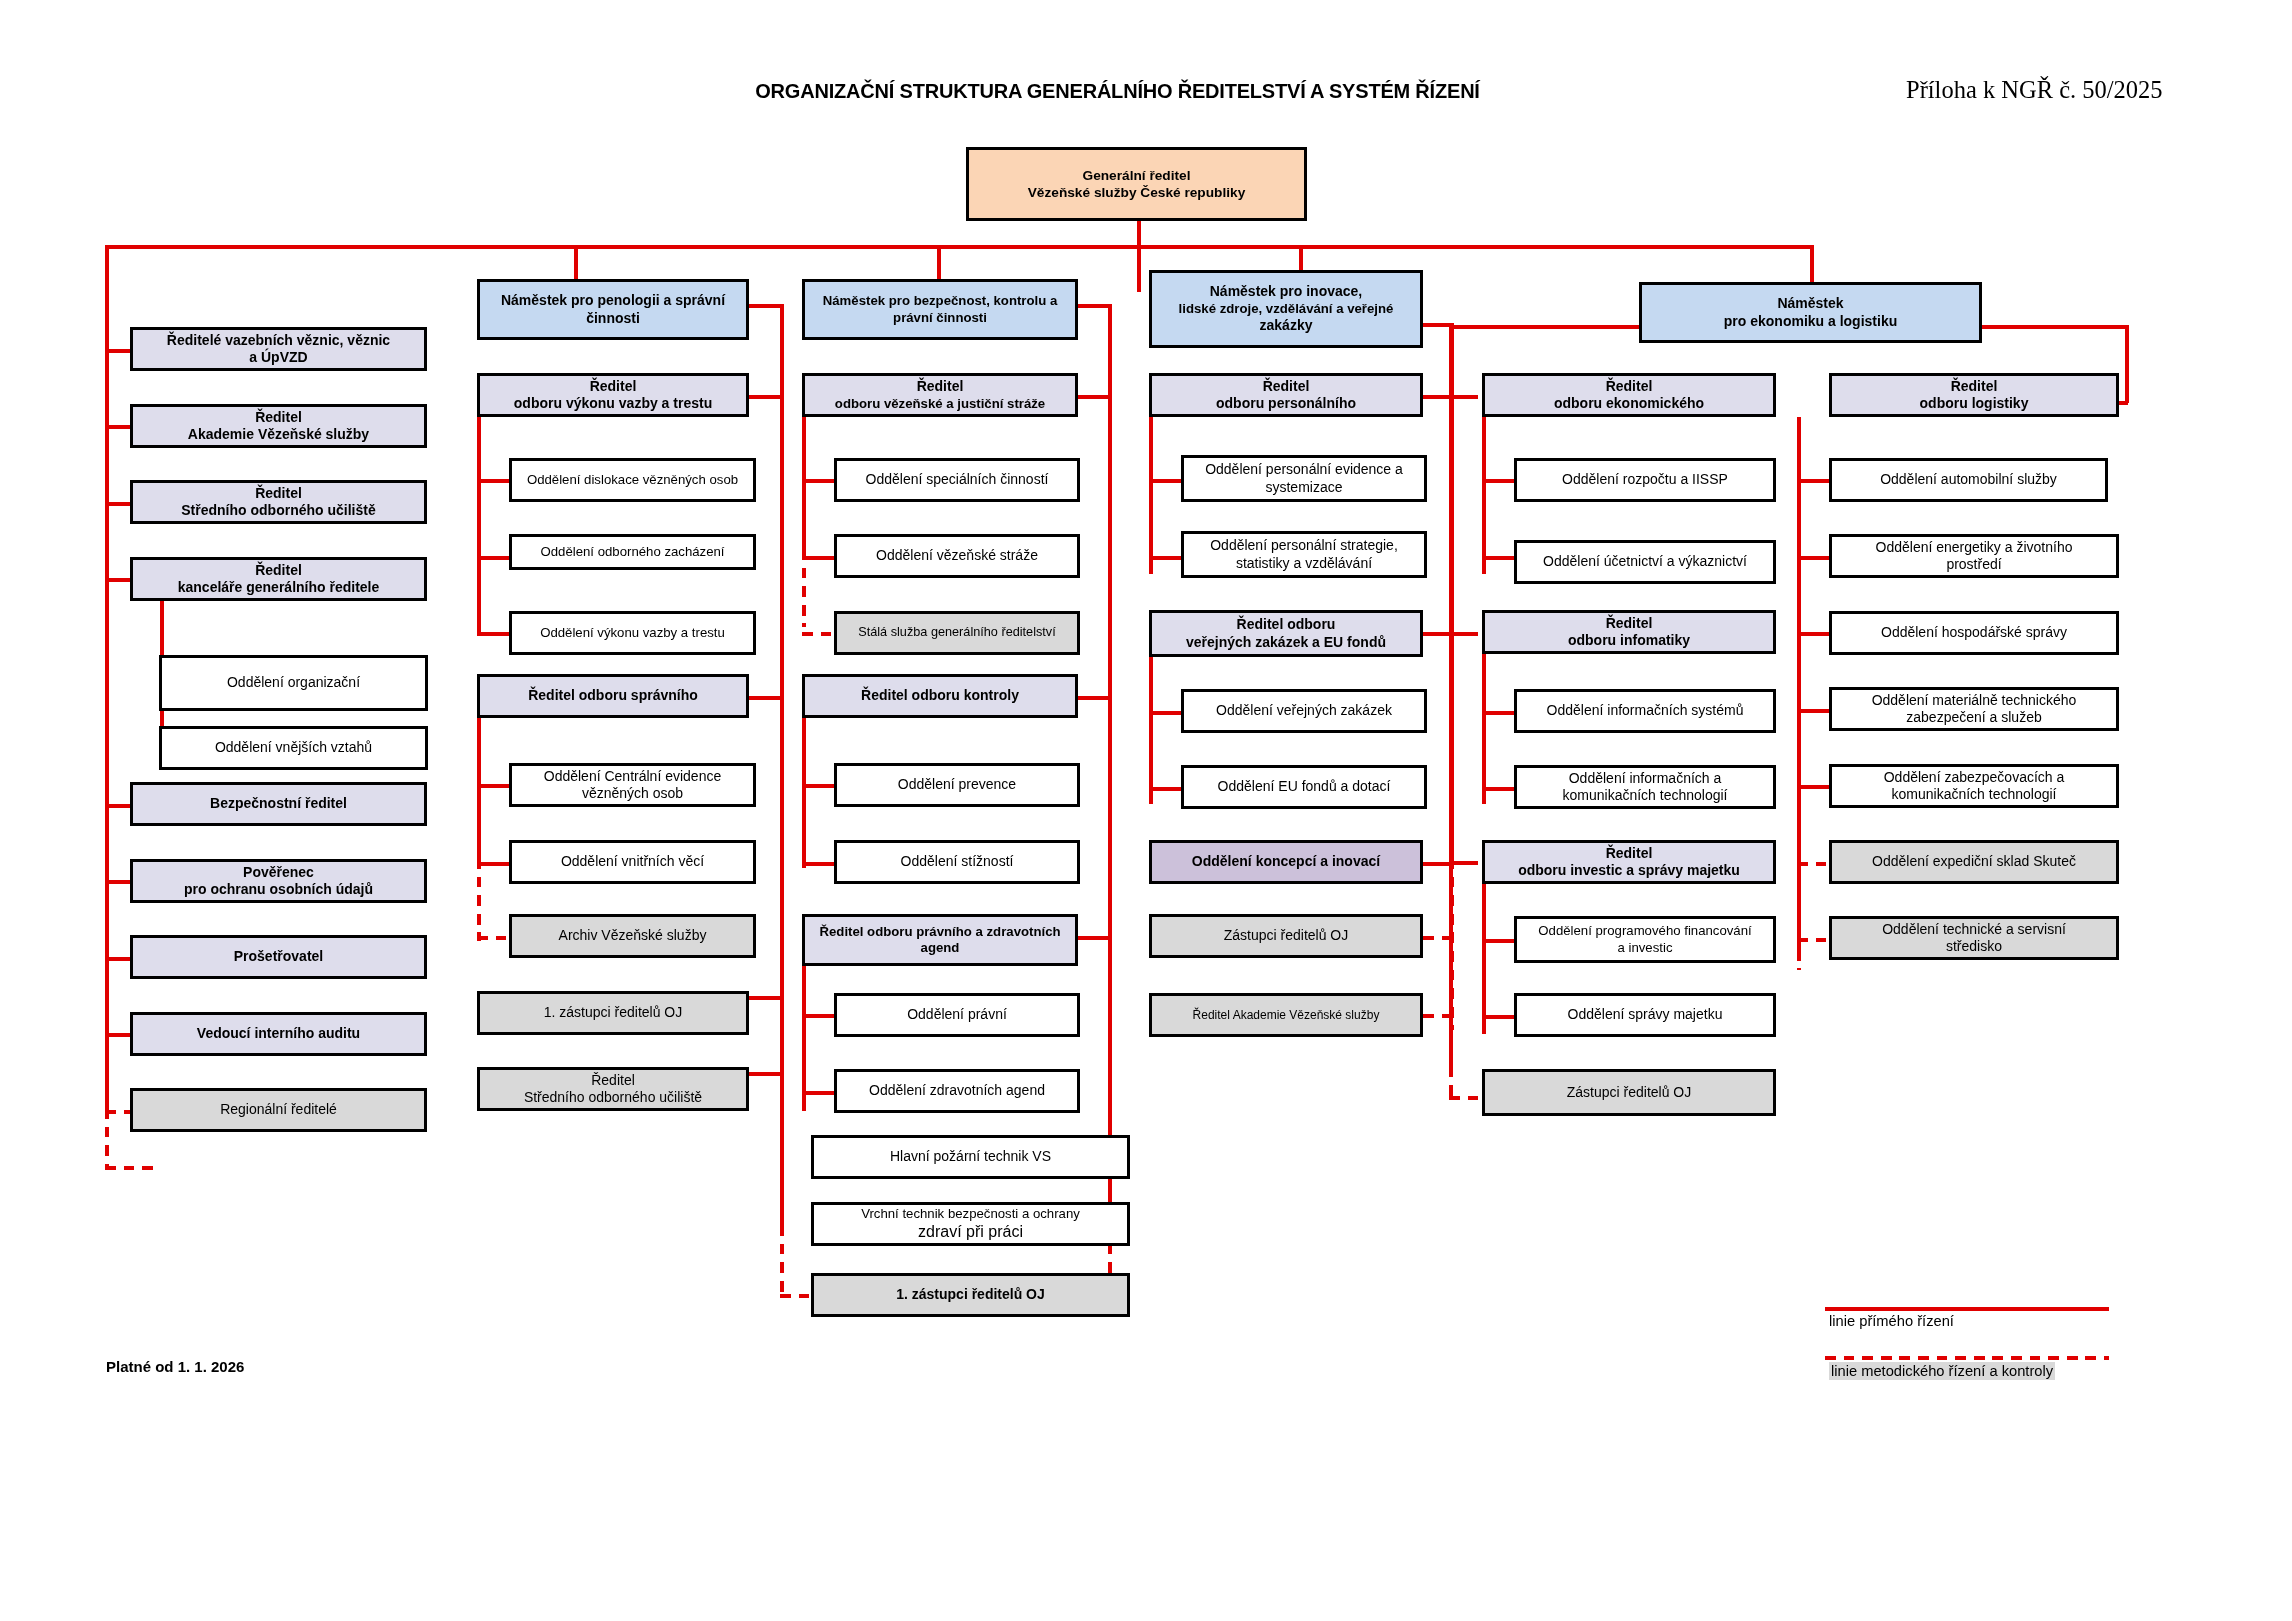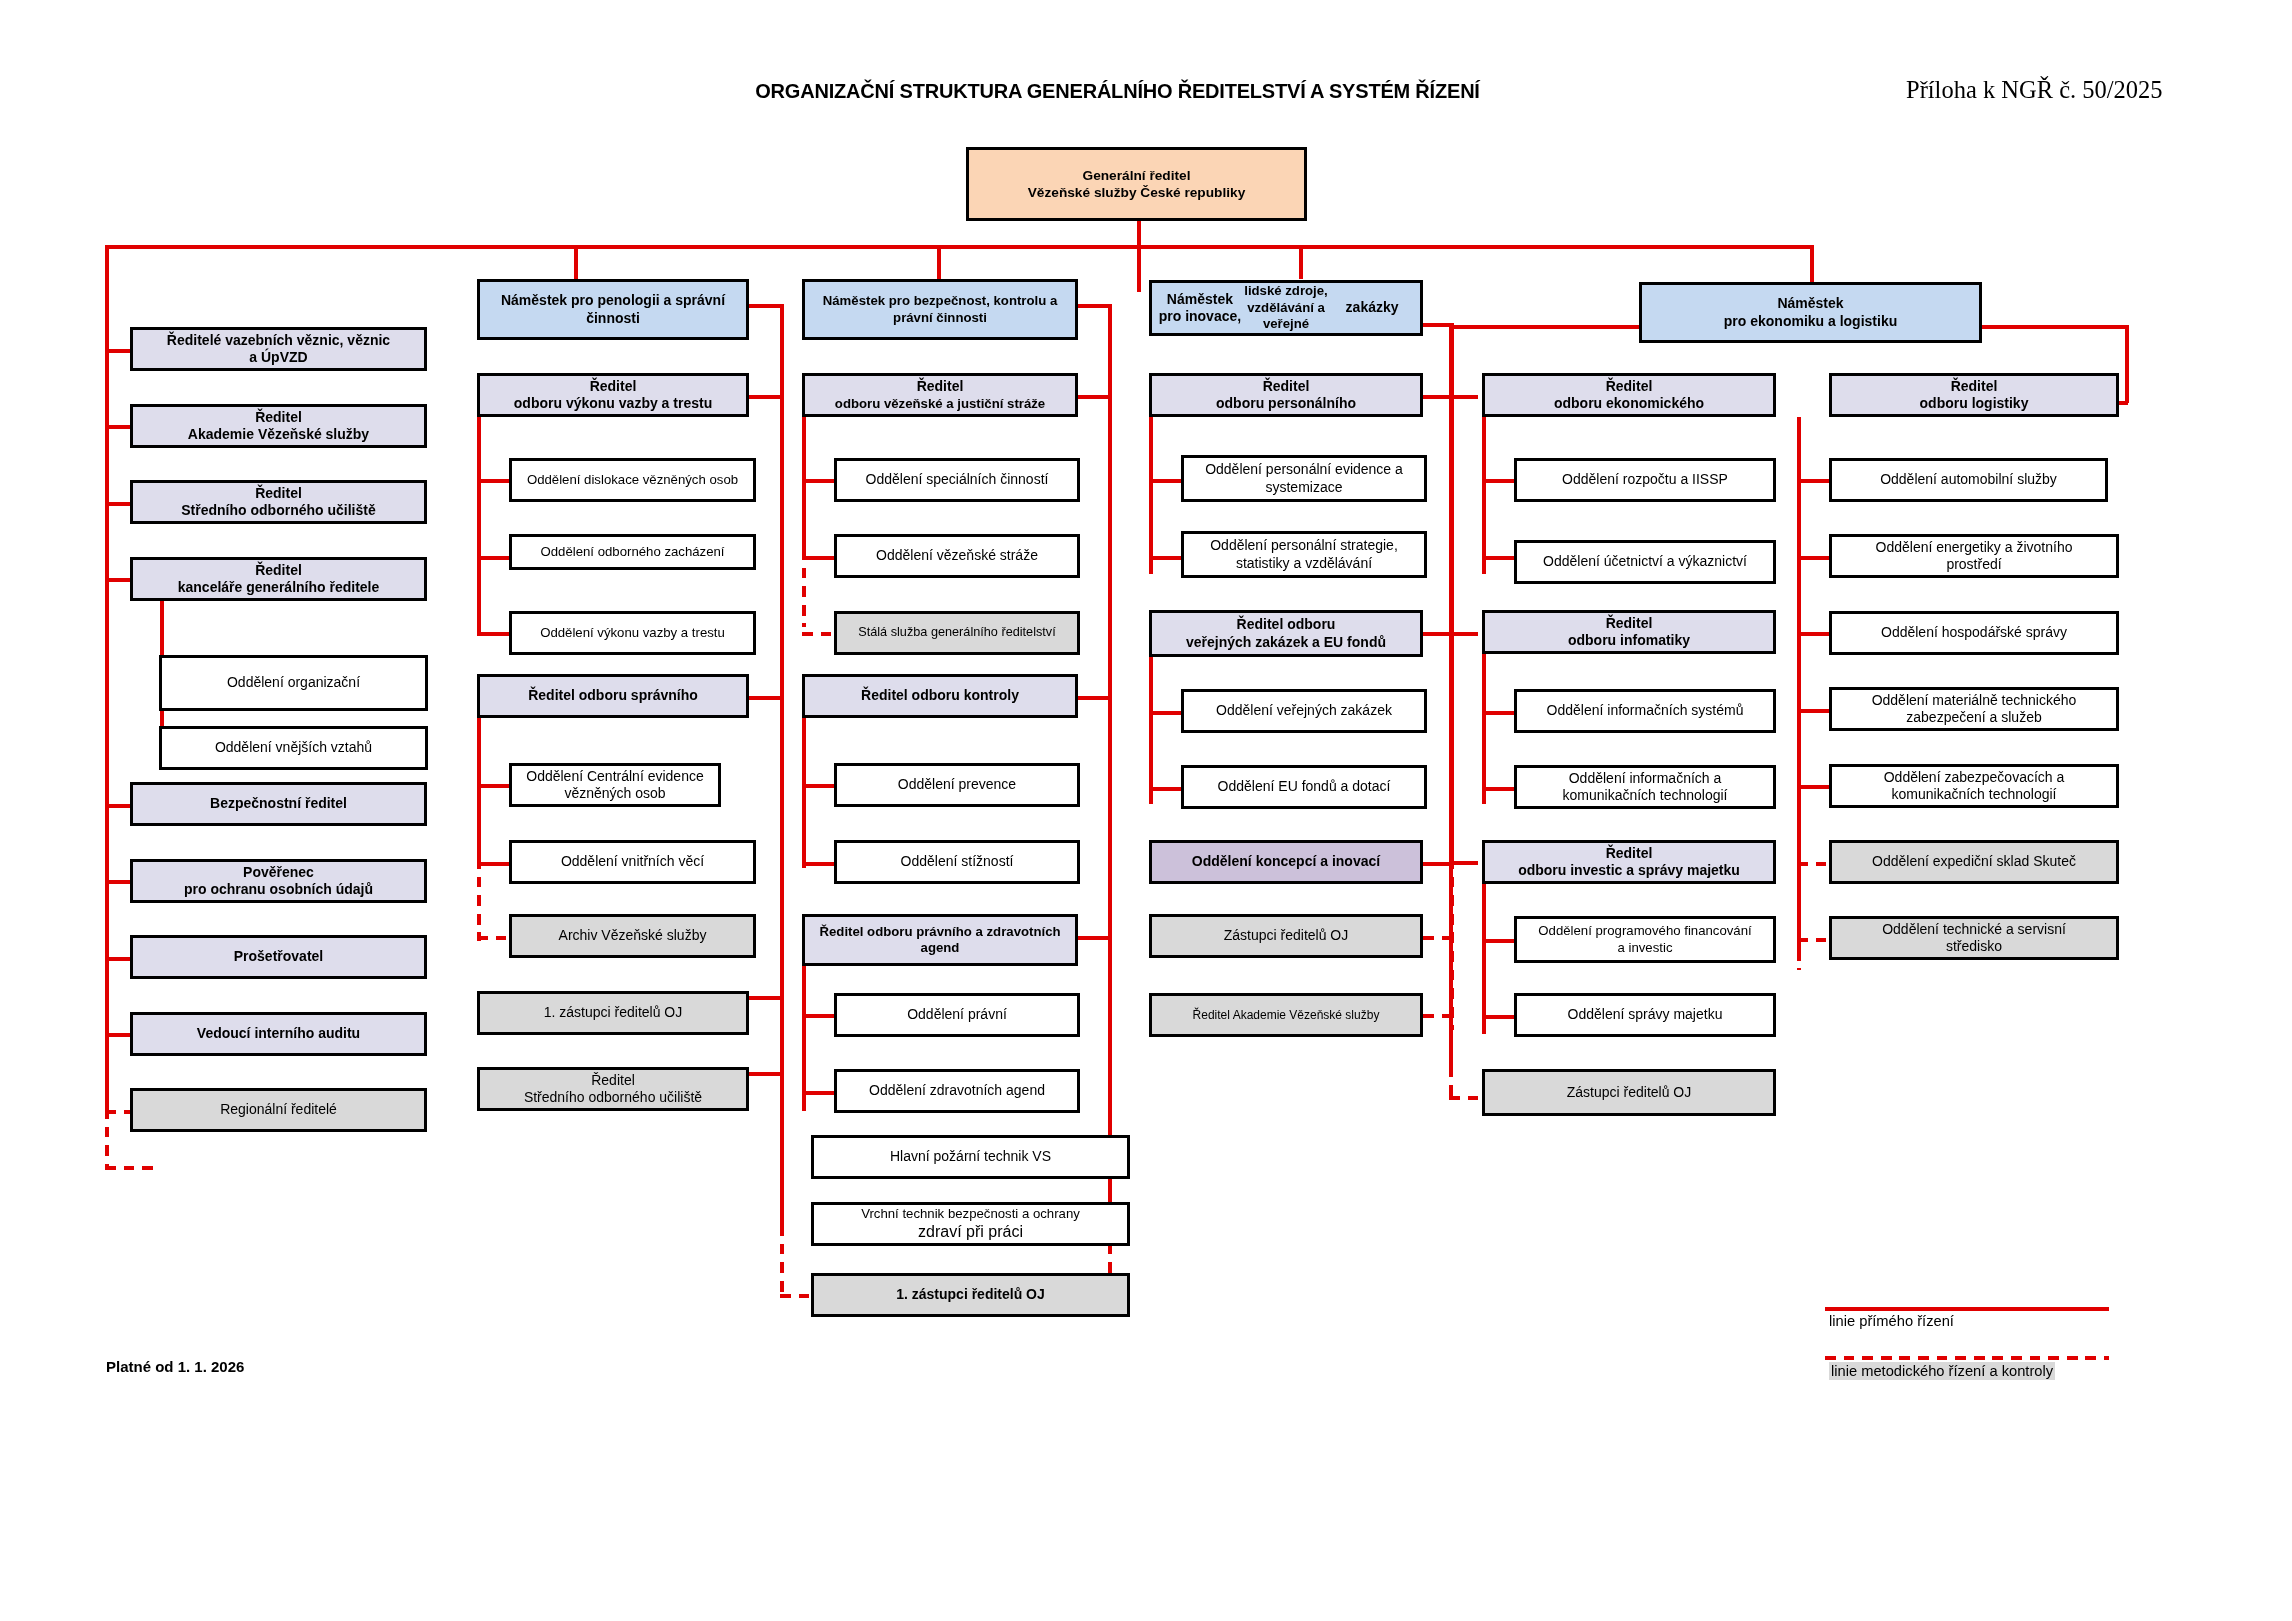--- a/index.html
+++ b/index.html
@@ -229,21 +229,21 @@
   </div>
   <div class="box lv-unit" style="left:509px;top:534px;width:247px;height:36px;">
     <span style="font-size:13.2px;">Oddělení odborného zacházení</span>
   </div>
   <div class="box lv-unit" style="left:509px;top:611px;width:247px;height:44px;">
     <span style="font-size:13.2px;">Oddělení výkonu vazby a trestu</span>
   </div>
   <div class="box lv-dir" style="left:477px;top:674px;width:272px;height:44px;">
     <span>Ředitel odboru správního</span>
   </div>
-  <div class="box lv-unit" style="left:509px;top:763px;width:212px;height:44px;flex-direction:column;">
+  <div class="box lv-unit" style="left:509px;top:763px;width:247px;height:44px;flex-direction:column;">
     <span>Oddělení Centrální evidence</span>
     <span>vězněných osob</span>
   </div>
   <div class="box lv-unit" style="left:509px;top:840px;width:247px;height:44px;">
     <span>Oddělení vnitřních věcí</span>
   </div>
   <div class="box lv-grey" style="left:509px;top:914px;width:247px;height:44px;">
     <span>Archiv Vězeňské služby</span>
   </div>
   <div class="box lv-grey" style="left:477px;top:991px;width:272px;height:44px;">
@@ -294,21 +294,21 @@
     <span>Hlavní požární technik VS</span>
   </div>
   <div class="box lv-unit" style="left:811px;top:1202px;width:319px;height:44px;flex-direction:column;">
     <span style="font-size:13.2px;">Vrchní technik bezpečnosti a ochrany</span>
     <span style="font-size:16px;text-align:center;">zdraví při práci</span>
   </div>
   <div class="box lv-greyb" style="left:811px;top:1273px;width:319px;height:44px;">
     <span>1. zástupci ředitelů OJ</span>
   </div>
 
-  <div class="box lv-dep" style="left:1149px;top:270px;width:274px;height:56px;flex-direction:row;margin-top:10px;">
+  <div class="box lv-dep" style="left:1149px;top:270px;width:274px;height:78px;flex-direction:column;">
     <span>Náměstek pro inovace,</span>
     <span style="font-size:13.2px;">lidské zdroje, vzdělávání a veřejné</span>
     <span>zakázky</span>
   </div>
   <div class="box lv-dir" style="left:1149px;top:373px;width:274px;height:44px;flex-direction:column;">
     <span>Ředitel</span>
     <span>odboru personálního</span>
   </div>
   <div class="box lv-unit" style="left:1181px;top:455px;width:246px;height:47px;flex-direction:column;">
     <span>Oddělení personální evidence a</span>

